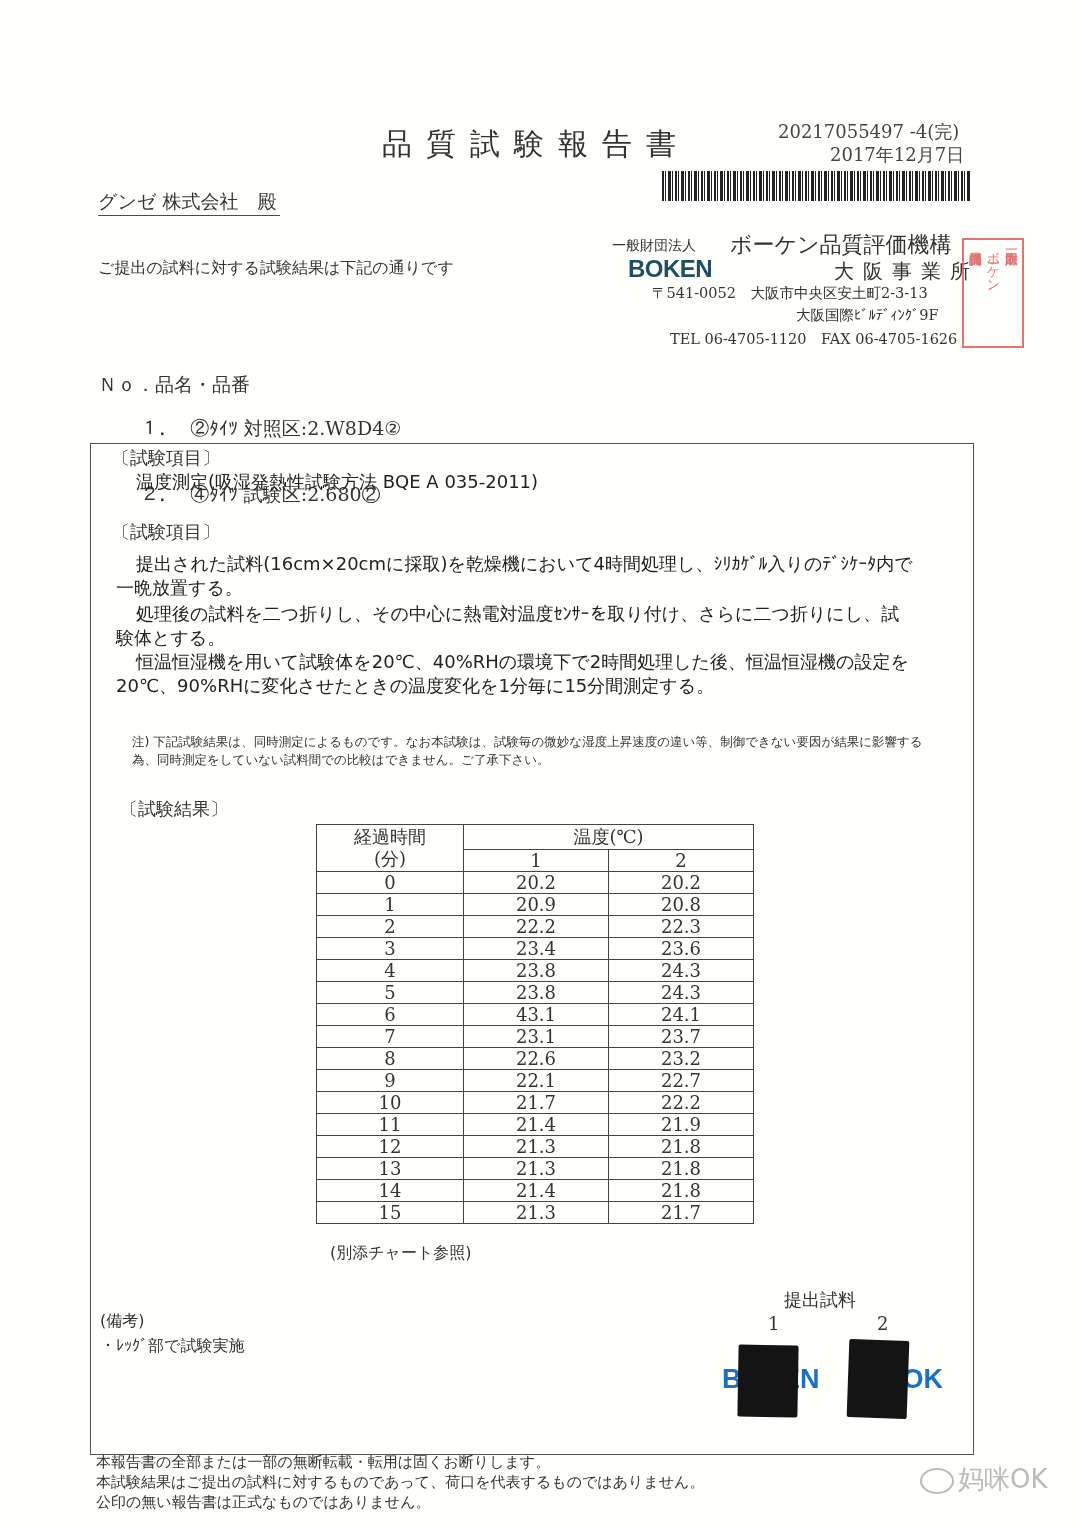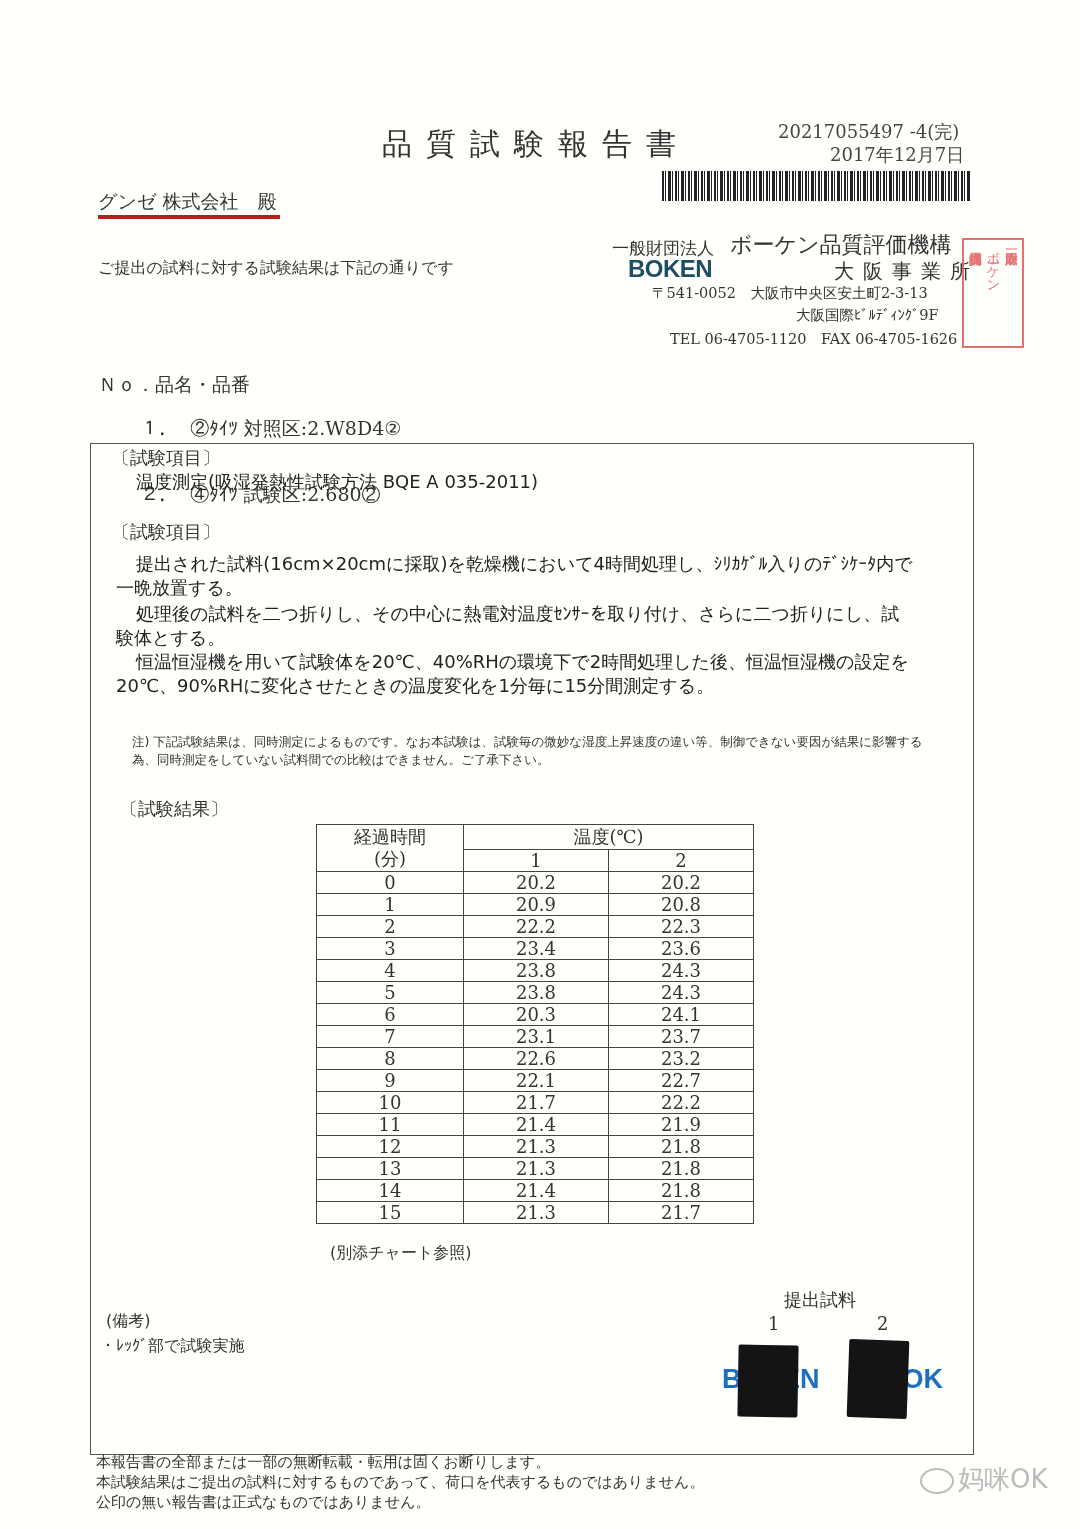--- a/index.html
+++ b/index.html
@@ -12,24 +12,24 @@
     left:382px; top:124px; font-size:30px; letter-spacing:14px; color:#333;
   }
   .report-no { left:778px; top:120px; font-size:18px; color:#444; }
   .report-date { left:830px; top:143px; font-size:18px; color:#444; }
   .barcode {
     left:662px; top:171px; width:308px; height:30px;
     background: repeating-linear-gradient(90deg,#222 0 2px,#fff 2px 3px,#222 3px 4px,#fff 4px 6px,#222 6px 9px,#fff 9px 10px,#222 10px 11px,#fff 11px 13px);
   }
   .recipient {
     left:98px; top:189px; font-size:19px; color:#333;
-    border-bottom:4px solid #b91c1c; padding-right:4px; font-family:"DejaVu Sans", sans-serif;
+    border-bottom:1px solid #b91c1c; padding-right:4px; font-family:"DejaVu Sans", sans-serif;
   }
   .intro { left:98px; top:258px; font-size:16px; color:#333; font-family:"DejaVu Sans", sans-serif; }
-  .org-prefix { left:612px; top:237px; font-size:17px; color:#333; font-family:"DejaVu Sans", sans-serif; }
+  .org-prefix { left:612px; top:237px; font-size:14px; color:#333; font-family:"DejaVu Sans", sans-serif; }
   .org-name { left:730px; top:230px; font-size:22px; color:#333; }
   .boken-logo { left:628px; top:255px; font-size:24px; font-weight:bold; color:#1d4e63; font-family:"Liberation Sans", sans-serif; letter-spacing:-0.5px; }
   .office { left:834px; top:258px; font-size:20px; letter-spacing:9px; color:#333; }
   .addr1 { left:652px; top:284px; font-size:14.5px; color:#333; }
   .addr2 { left:796px; top:306px; font-size:14.5px; color:#333; }
   .tel { left:670px; top:330px; font-size:14.5px; color:#333; }
   .stamp {
     left:962px; top:238px; width:62px; height:110px; border:2px solid #e05a5a; opacity:0.85;
     color:#e05a5a; font-size:16px; line-height:18px; box-sizing:border-box;
     display:flex; flex-direction:row-reverse; justify-content:space-around; padding:2px;
@@ -47,21 +47,21 @@
   table.results {
     position:absolute; left:316px; top:824px; border-collapse:collapse; font-size:18px; color:#333;
   }
   table.results td, table.results th {
     border:1.5px solid #444; text-align:center; padding:0; height:21px; font-weight:normal;
   }
   table.results .c0 { width:146px; }
   table.results .c1 { width:144px; }
   table.results .c2 { width:144px; }
   .caption { left:330px; top:1243px; font-size:16px; color:#333; font-family:"DejaVu Sans", sans-serif; }
-  .remarks-head { left:100px; top:1311px; font-size:16px; color:#333; font-family:"DejaVu Sans", sans-serif;margin-left:6px; }
+  .remarks-head { left:100px; top:1311px; font-size:16px; color:#333; font-family:"DejaVu Sans", sans-serif; }
   .remarks-item { left:100px; top:1336px; font-size:16px; color:#333; font-family:"DejaVu Sans", sans-serif; }
   .samples-title { left:784px; top:1288px; font-size:18px; color:#333; font-family:"DejaVu Sans", sans-serif; }
   .sample-num { font-size:18px; color:#333; top:1313px; }
   .swatch { background:#141414; border-radius:2px; }
   .sample-logo { font-family:"Liberation Sans", sans-serif; font-weight:bold; font-size:27px; color:#1f6fc0; }
   .footer { left:96px; top:1452px; font-size:15px; line-height:20px; color:#333; font-family:"DejaVu Sans", sans-serif; }
   .wm { left:920px; top:1462px; font-size:26px; color:#bbb; font-family:"DejaVu Sans", sans-serif; }
   .wm-icon { display:inline-block; width:34px; height:26px; border:2px solid #bbb; border-radius:50%; vertical-align:middle; margin-right:4px; box-sizing:border-box; }
 </style>
 </head>
@@ -151,21 +151,21 @@
         <td>23.8</td>
         <td>24.3</td>
       </tr>
     <tr>
         <td>5</td>
         <td>23.8</td>
         <td>24.3</td>
       </tr>
     <tr>
         <td>6</td>
-        <td>20.3</td>
+        <td>43.1</td>
         <td>24.1</td>
       </tr>
     <tr>
         <td>7</td>
         <td>23.1</td>
         <td>23.7</td>
       </tr>
     <tr>
         <td>8</td>
         <td>22.6</td>

